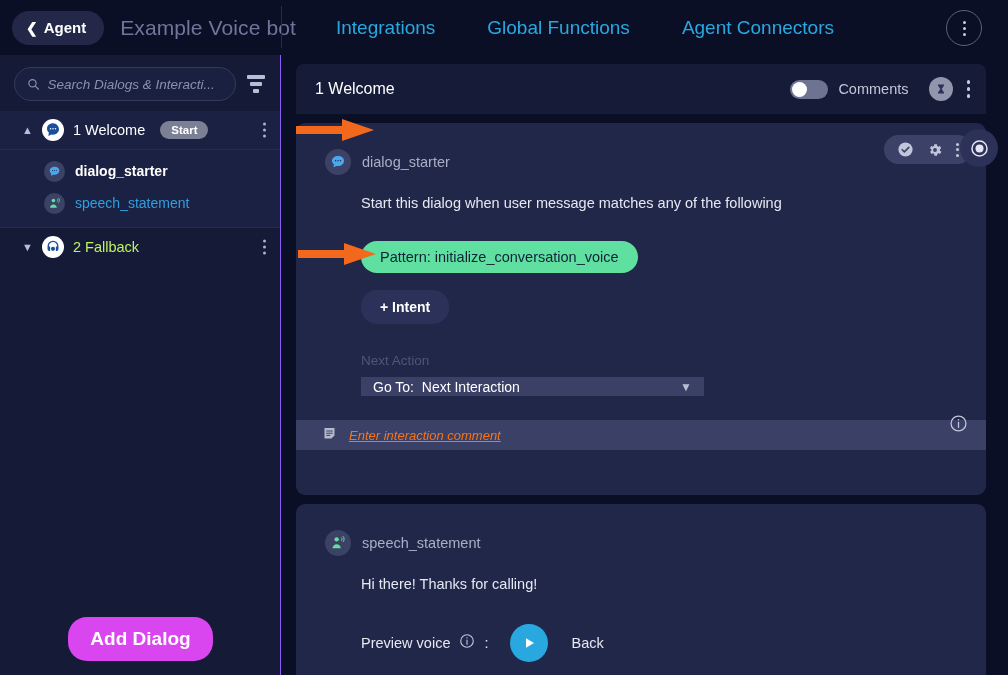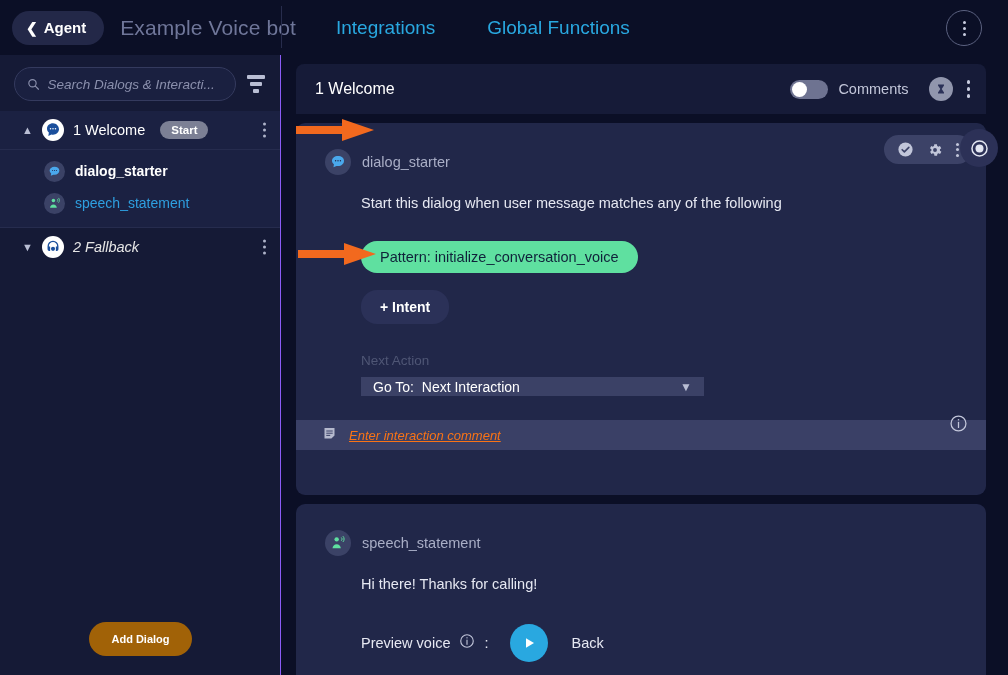--- a/index.html
+++ b/index.html
@@ -79,21 +79,21 @@
     height: 38px; display: flex; align-items: center; padding: 0 10px 0 22px; gap: 9px;
     cursor: pointer; position: relative;
   }
   .caret { color: #b9bed4; font-size: 11px; width: 11px; display: inline-block; }
   .avatar {
     width: 22px; height: 22px; border-radius: 50%;
     background: #ffffff; display: flex; align-items: center; justify-content: center; flex: none;
   }
   .avatar svg { display: block; }
   .dg-label { font-size: 14.5px; color: #ffffff; }
-  .dg-label.link { color: #e5e5e5; font-style: italic; }
+  .dg-label.link { color: #bef264; }
   .start-badge {
     background: #7c8095; color: #ffffff; font-size: 11.5px; font-weight: bold;
     border-radius: 10px; padding: 3px 11px; margin-left: 6px;
   }
   .row-kebab {
     position: absolute; right: 14px; top: 50%; transform: translateY(-50%);
     display: flex; flex-direction: column; gap: 3px; cursor: pointer;
   }
   .row-kebab i { width: 3px; height: 3px; border-radius: 50%; background: #aeb3c9; display: block; }
 
@@ -103,21 +103,21 @@
   }
   .child-icon { width: 21px; height: 21px; border-radius: 50%; display: flex; align-items: center; justify-content: center; flex: none; }
   .child-icon.chat { background: #3b4266; }
   .child-icon.speech { background: #3b4266; }
   .child-label { font-size: 14px; color: #ffffff; font-weight: bold; }
   .child-label.link { color: #2e9fe0; font-weight: normal; }
   .group-sep { height: 1px; background: #262c4e; }
 
   .add-dialog-wrap { position: absolute; bottom: 0; left: 0; width: 281px; height: 72px; display: flex; align-items: center; justify-content: center; }
   .add-dialog {
-    background: #a16207; color: #ffffff; font-size: 11px; font-weight: bold;
+    background: #d946ef; color: #ffffff; font-size: 19px; font-weight: bold;
     border-radius: 19px; padding: 11px 22px; cursor: pointer;
   }
 
   
   .main { position: absolute; left: 281px; top: 55px; width: 727px; height: 620px; overflow: hidden; }
   .main-head {
     margin: 9px 22px 0 15px; height: 50px; background: #161b38;
     border-radius: 8px 8px 0 0;
     display: flex; align-items: center; padding: 0 16px 0 19px;
   }
@@ -206,20 +206,21 @@
   <div class="back-btn">
     <span class="back-chev">❮</span>
     <span>Agent</span>
   </div>
   <div class="bot-title">Example Voice bot</div>
   <div class="topbar-divider"></div>
 
   <div class="tabs">
     <div class="tab">Integrations</div>
     <div class="tab">Global Functions</div>
+    <div class="tab">Agent Connectors</div>
   </div>
 
   <div class="kebab-circle">
     <i></i>
       <i></i>
       <i></i>
   </div>
 </div>
 
 <div class="sidebar">

